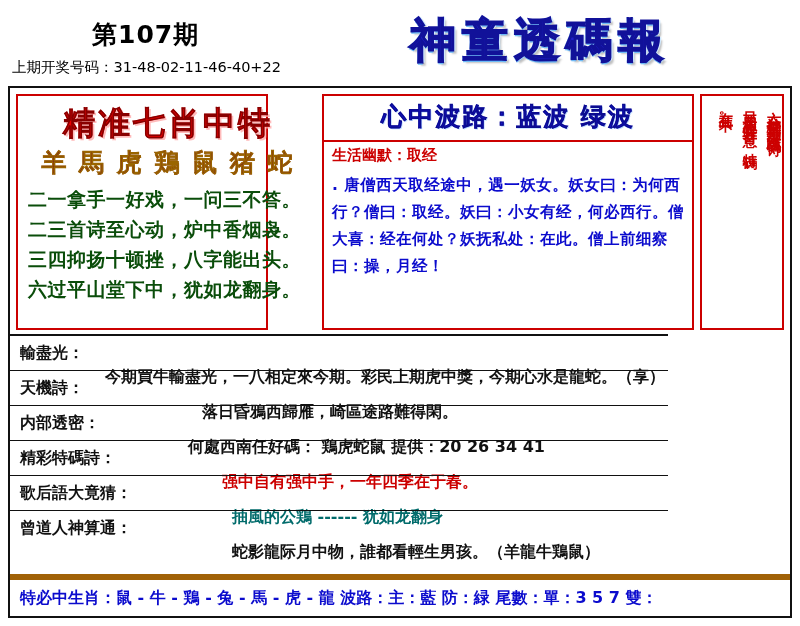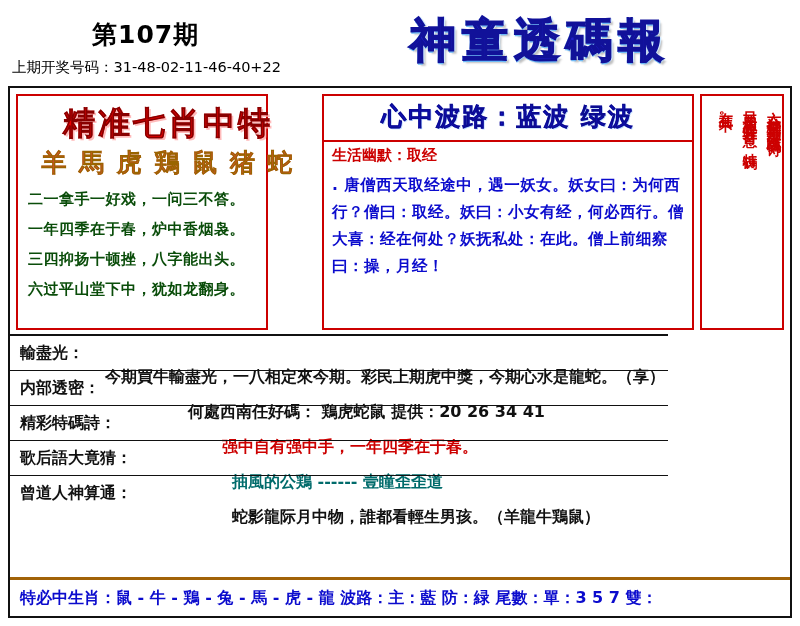--- a/index.html
+++ b/index.html
@@ -96,31 +96,31 @@
     -webkit-text-stroke: 0.6px #880000;
     text-shadow: 2px 2px 0 rgba(255,170,170,0.8);
   }
   .zodiac-row {
     position: absolute;
     left: 6px; top: 50px;
     width: 288px;
     text-align: center;
     font-size: 25px;
     font-weight: bold;
-    color: #ef4444;
+    color: #7f1d1d;
     letter-spacing: 2px;
     -webkit-text-stroke: 0.4px #9a6500;
   }
   .verse-list {
     position: absolute;
     left: 10px; top: 88px;
     width: 284px;
   }
   .verse-line {
-    font-size: 15px;
+    font-size: 19px;
     color: #0a4d0a;
     line-height: 30px;
     letter-spacing: 0.5px;
     white-space: nowrap;
     font-weight: 600;
   }
 
   
   .box-mid {
     position: absolute;
@@ -228,21 +228,21 @@
   .clr-dk { color: #111111; }
   .clr-red { color: #cc0000; text-align: right; }
   .clr-purple { color: #7b1fa2; }
   .clr-teal { color: #006b6b; }
 
   
   .row-bottom {
     position: absolute;
     left: 0; bottom: 0;
     width: 780px; height: 36px;
-    border-top: 3px solid #a16207;
+    border-top: 6px solid #a16207;
   }
   .bottom-text {
     position: absolute;
     left: 10px; top: 8px;
     font-size: 16px;
     font-weight: 600;
     color: #0b0bcd;
     white-space: nowrap;
   }
 
@@ -267,21 +267,21 @@
     </div>
   </div>
 
   <div class="frame">
 
     <div class="box-left">
       <div class="seven-title">精准七肖中特</div>
       <div class="zodiac-row">羊 馬 虎 鶏 鼠 猪 蛇</div>
       <div class="verse-list">
         <div class="verse-line">二一拿手一好戏，一问三不答。</div>
-        <div class="verse-line">一年四季在于春，炉中香烟袅。</div>
+        <div class="verse-line">二三首诗至心动，炉中香烟袅。</div>
         <div class="verse-line">三四抑扬十顿挫，八字能出头。</div>
         <div class="verse-line">六过平山堂下中，犹如龙翻身。</div>
       </div>
     </div>
 
     <div class="box-mid">
       <div class="wave-title">心中波路：蓝波 绿波</div>
       <div class="mid-divider"></div>
       <div class="humor-line">生活幽默：取经</div>
       <div class="story">. 唐僧西天取经途中，遇一妖女。妖女曰：为何西行？僧曰：取经。妖曰：小女有经，何必西行。僧大喜：经在何处？妖抚私处：在此。僧上前细察曰：操，月经！</div>
@@ -295,35 +295,39 @@
       </div>
     </div>
 
     <div class="rows">
 
       <div class="row first">
         <span class="row-label clr-dk">輸盡光：</span>
         <span class="row-value clr-dk" style="left:95px;">今期買牛輸盡光，一八相定來今期。彩民上期虎中獎，今期心水是龍蛇。（享）</span>
       </div>
 
+      <div class="row">
+        <span class="row-label clr-dk">天機詩：</span>
+        <span class="row-value clr-dk" style="left:192px;">落日昏鴉西歸雁，崎區途路難得閑。</span>
+      </div>
 
       <div class="row">
         <span class="row-label clr-dk">内部透密：</span>
         <span class="row-value clr-dk" style="left:178px;">何處西南任好碼：  鶏虎蛇鼠 提供：20 26 34 41</span>
       </div>
 
       <div class="row">
         <span class="row-label clr-dk">精彩特碼詩：</span>
         <span class="row-value clr-red" style="left:212px;">强中自有强中手，一年四季在于春。</span>
       </div>
 
 
       <div class="row">
         <span class="row-label clr-dk">歌后語大竟猜：</span>
-        <span class="row-value clr-teal" style="left:222px;">抽風的公鶏 ------ 壹瞳歪歪道</span>
+        <span class="row-value clr-teal" style="left:222px;">抽風的公鶏 ------ 犹如龙翻身</span>
       </div>
 
       <div class="row">
         <span class="row-label clr-dk">曾道人神算通：</span>
         <span class="row-value clr-dk" style="left:222px;">蛇影龍际月中物，誰都看輕生男孩。（羊龍牛鶏鼠）</span>
       </div>
 
     </div>
 
     <div class="row-bottom">

